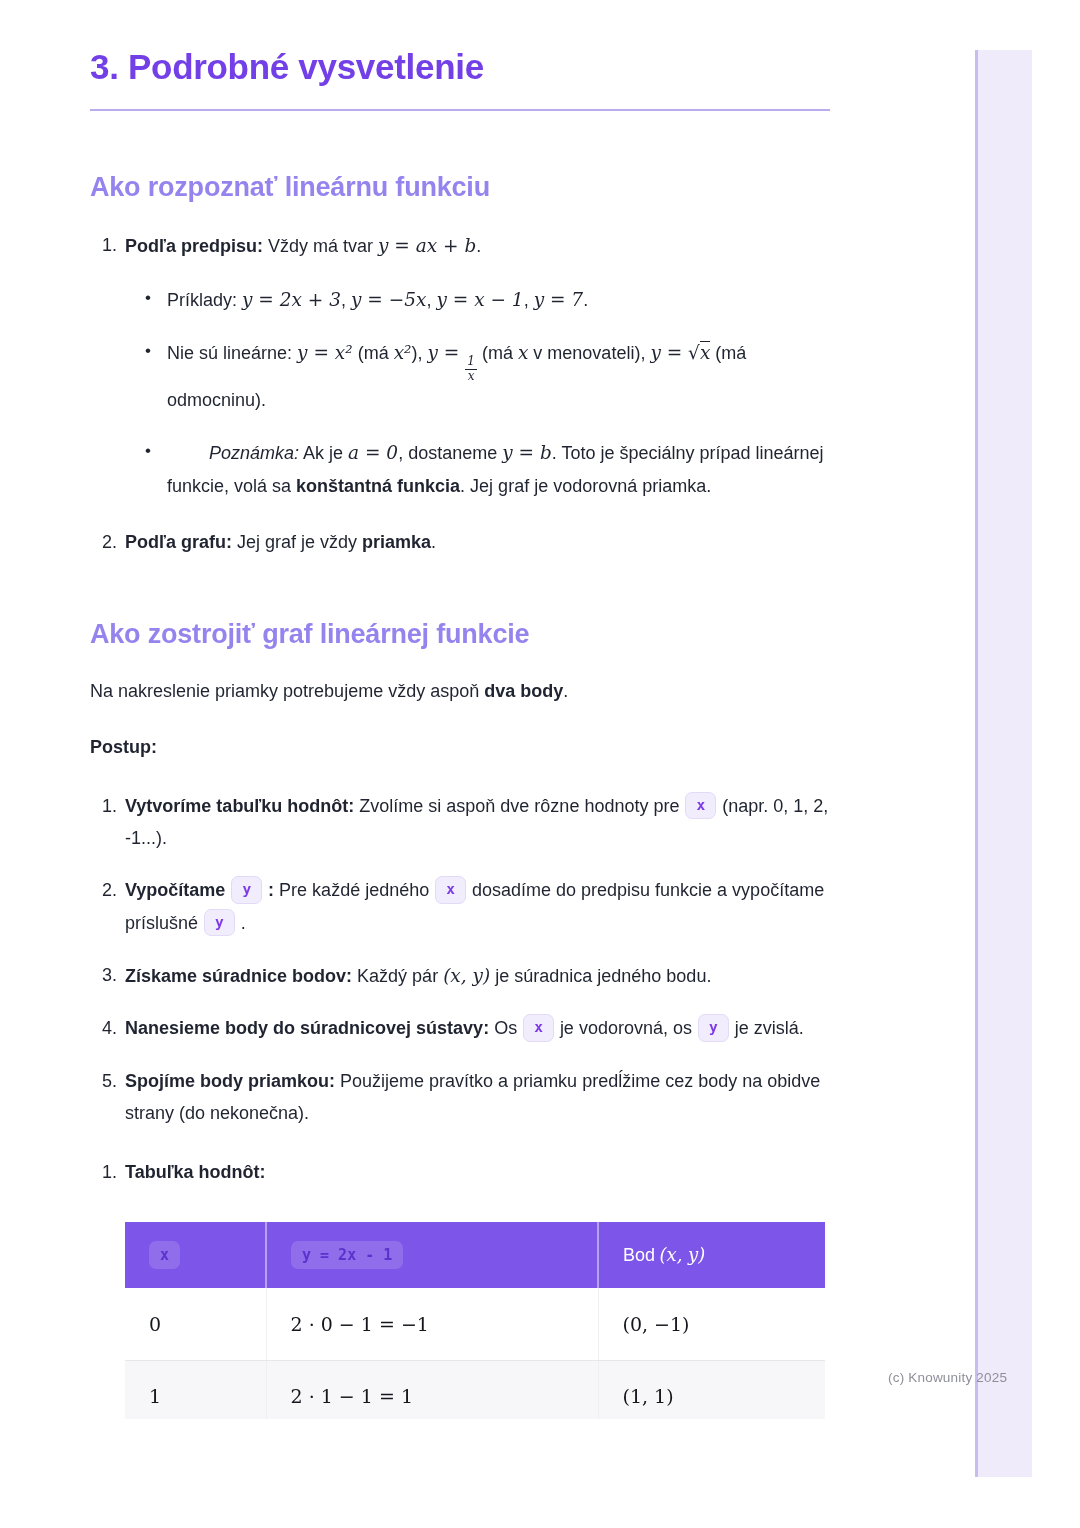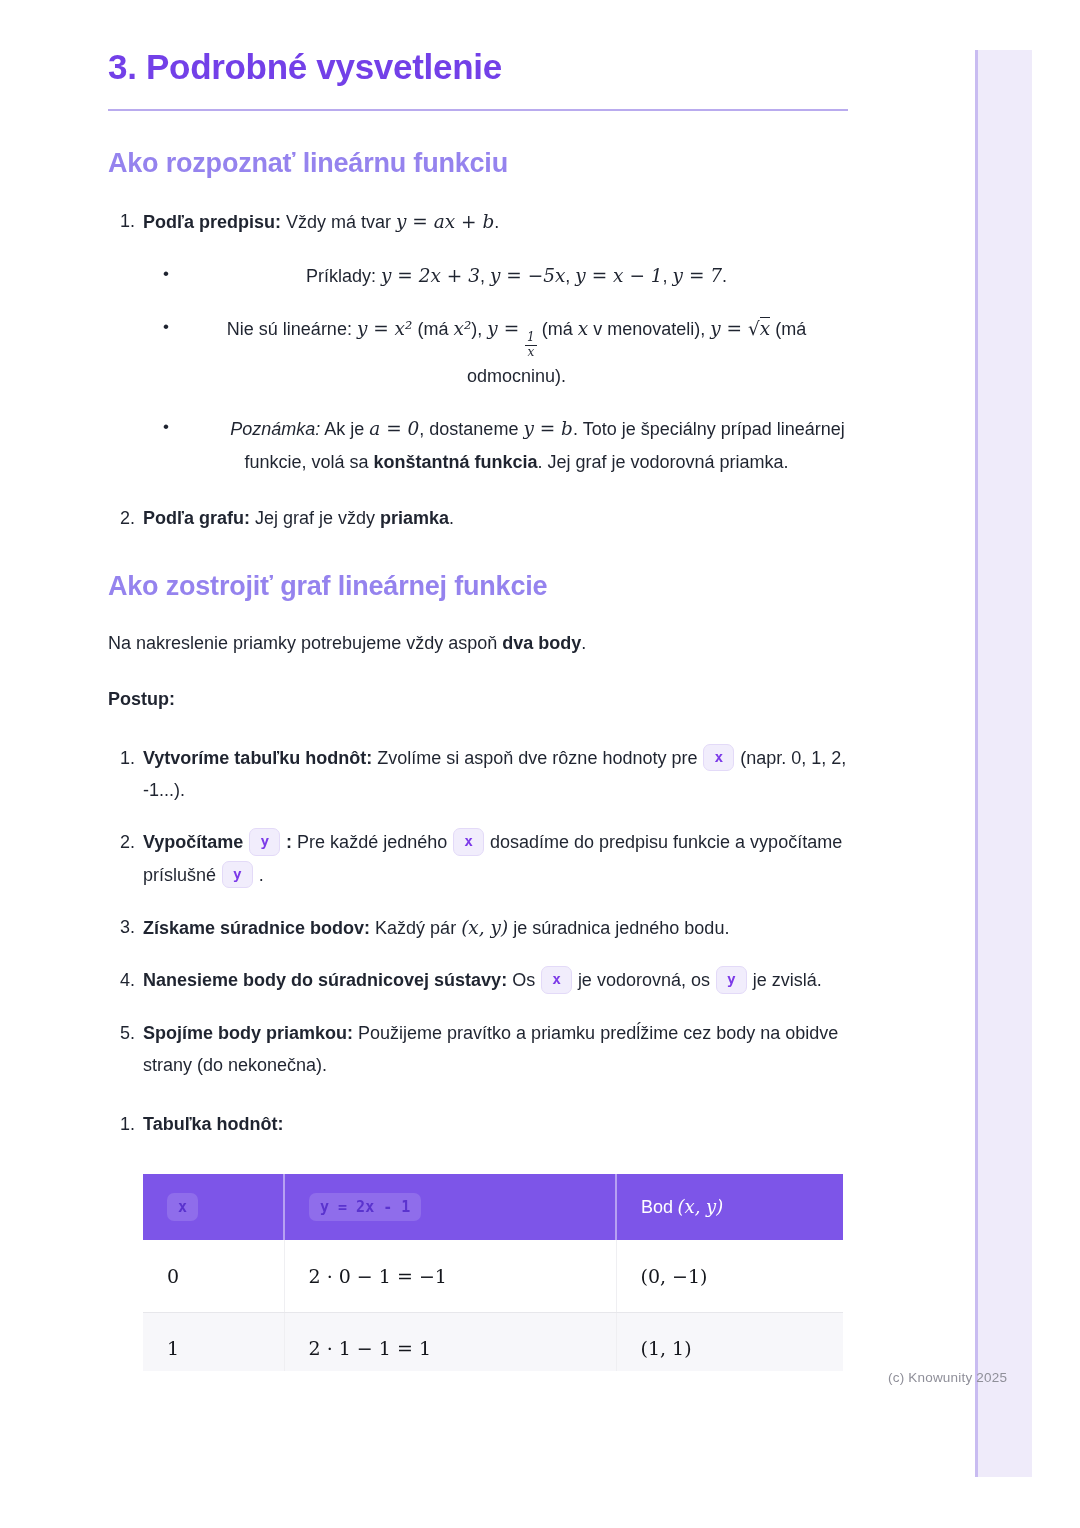--- a/index.html
+++ b/index.html
@@ -10,45 +10,45 @@
   }
   
   #side-strip {
     position:absolute; left:975px; top:50px; width:57px; height:1427px;
     background:#efebfa; border-left:3px solid #c9bcf1;
   }
   #footer-credit {
     position:absolute; left:888px; top:1370px; z-index:2;
     font-size:13.5px; color:#8f8f99; letter-spacing:.2px;
   }
-  #content { position:absolute; left:108px; top:46px; width:740px; }
+  #content { position:absolute; left:90px; top:46px; width:740px; }
 
   h1.doc-title {
     font-size:35px; font-weight:800; color:#7340e8; letter-spacing:-.3px; line-height:1.2;
   }
   .title-rule { height:2px; background:#b9abee; margin:21px 0 0 0; border:0; width:740px; }
   h2.sec-title {
     font-size:27px; font-weight:800; color:#9583ee; letter-spacing:-.2px; line-height:1.2;
-    margin-top:36px;
+    margin-top:60px;
   }
   p.body, .oli, .bli { font-size:18px; line-height:1.8; }
   p.body { margin-top:24px; }
   .b { font-weight:700; }
   .it { font-style:italic;margin-left:42px; }
 
   ol.plain { list-style:none; margin-top:26px; }
   .oli { display:flex; margin-top:20px; }
   .oli:first-child { margin-top:0; }
   .oli .num { flex:none; width:27px; text-align:right; margin-right:8px; }
   .oli .li-body { flex:1; }
 
   ul.plain { list-style:none; margin:20px 0 4px 20px; }
   .bli { display:flex; margin-top:20px; }
   .bli .bul { flex:none; width:22px; font-size:17px; }
-  .bli .li-body { flex:1;text-align:center; }
+  .bli .li-body { flex:1; }
 
   
   .mi { font-family:"DejaVu Serif","Liberation Serif",serif; font-style:italic; font-size:18.5px;margin-top:41px; }
   .frac { display:inline-flex; flex-direction:column; align-items:center; vertical-align:-6px;
           font-family:"DejaVu Serif",serif; font-style:italic; font-size:12px; line-height:1.15; }
   .frac .fnum { border-bottom:1.2px solid #1f2430; padding:0 2px; }
   .frac .fden { padding:0 2px; }
   .sqrt { font-style:normal; }
   .sqrt-arg { border-top:1.2px solid #1f2430; }
 

